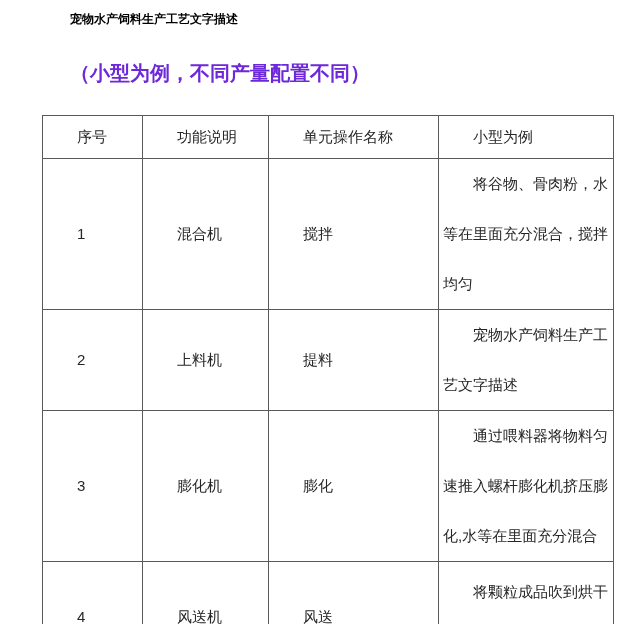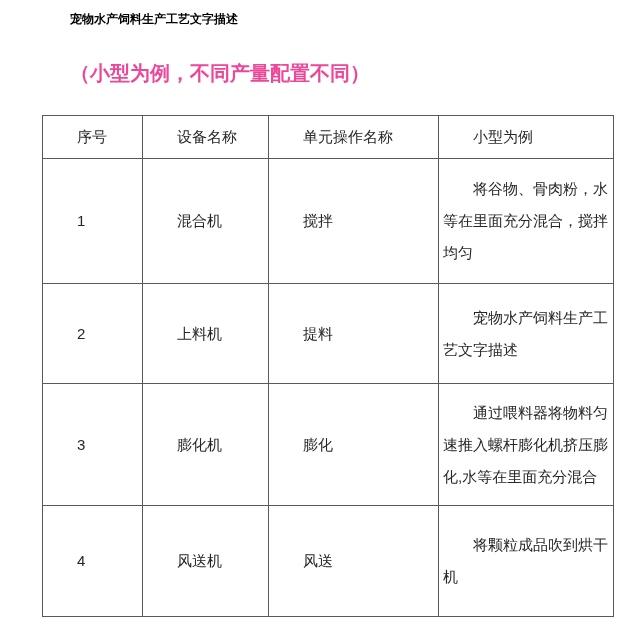--- a/index.html
+++ b/index.html
@@ -20,21 +20,21 @@
     line-height: 23px;
     font-weight: bold;
     color: #000000;
     font-family: "Liberation Serif", serif;
   }
   .doc-subtitle {
     margin: 31px 0 0 70px;
     font-size: 20px;
     line-height: 23px;
     font-weight: bold;
-    color: #ec4899;
+    color: #6d28d9;
     font-family: "Liberation Serif", serif;
   }
   table.process-table {
     margin: 30px 0 0 42px;
     border-collapse: collapse;
     table-layout: fixed;
     width: 571px;
     font-size: 15px;
   }
   table.process-table col.c1 { width: 100px; }
@@ -50,21 +50,21 @@
     font-weight: normal;
     color: #262626;
     word-break: break-all;
   }
   tr.header-row    { height: 43px;  }
   tr.row-0         { height: 125px; }
   tr.row-1         { height: 100px; }
   tr.row-2         { height: 122px; }
   tr.row-3         { height: 111px; }
   td.desc-cell {
-    line-height: 32px;
+    line-height: 50px;
     margin-top: 12px;
   }
   td.simple-cell, th.head-cell {
     line-height: 20px;
   }
 </style>
 </head>
 <body>
 
 <div class="doc-title">宠物水产饲料生产工艺文字描述</div>
@@ -74,21 +74,21 @@
 <table class="process-table">
   <colgroup>
     <col class="c1">
       <col class="c2">
       <col class="c3">
       <col class="c4">
   </colgroup>
   <tbody>
       <tr class="header-row">
     <th class="head-cell">序号</th>
-    <th class="head-cell">设备名称</th>
+    <th class="head-cell">功能说明</th>
     <th class="head-cell">单元操作名称</th>
     <th class="head-cell">小型为例</th>
   </tr>
   <tr class="row-0">
     <td class="simple-cell">1</td>
     <td class="simple-cell">混合机</td>
     <td class="simple-cell">搅拌</td>
     <td class="desc-cell">将谷物、骨肉粉，水等在里面充分混合，搅拌均匀</td>
   </tr>
   <tr class="row-1">

